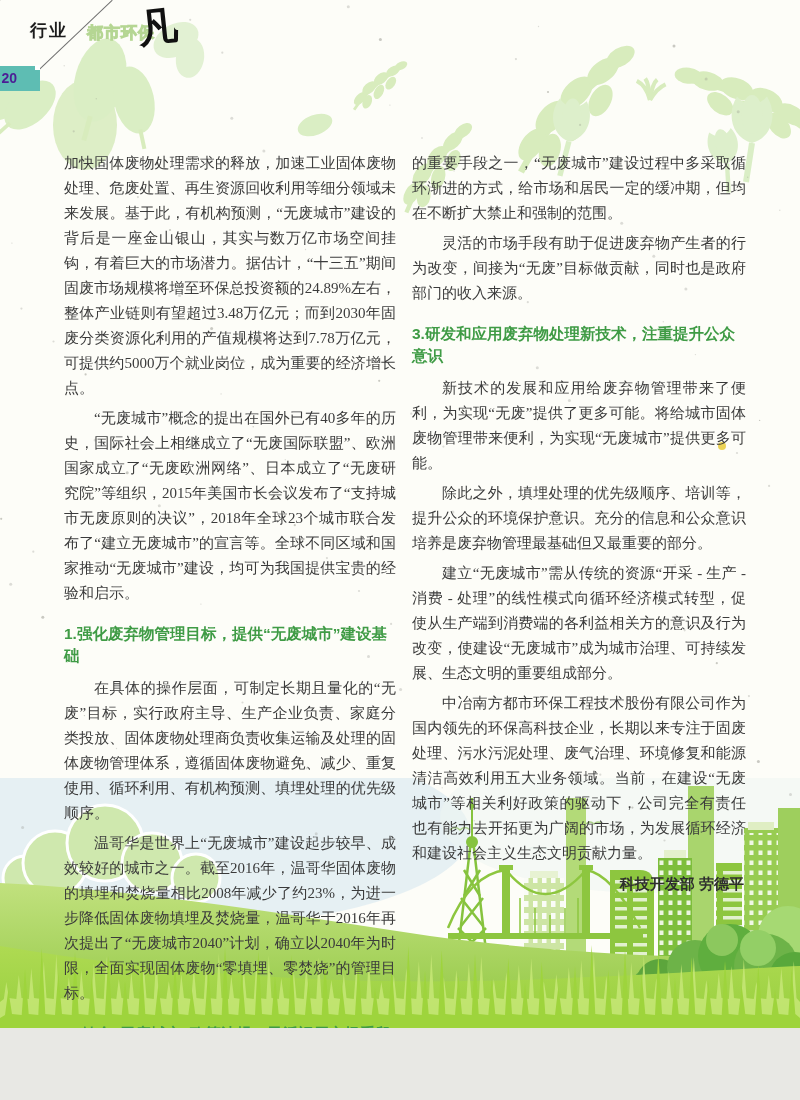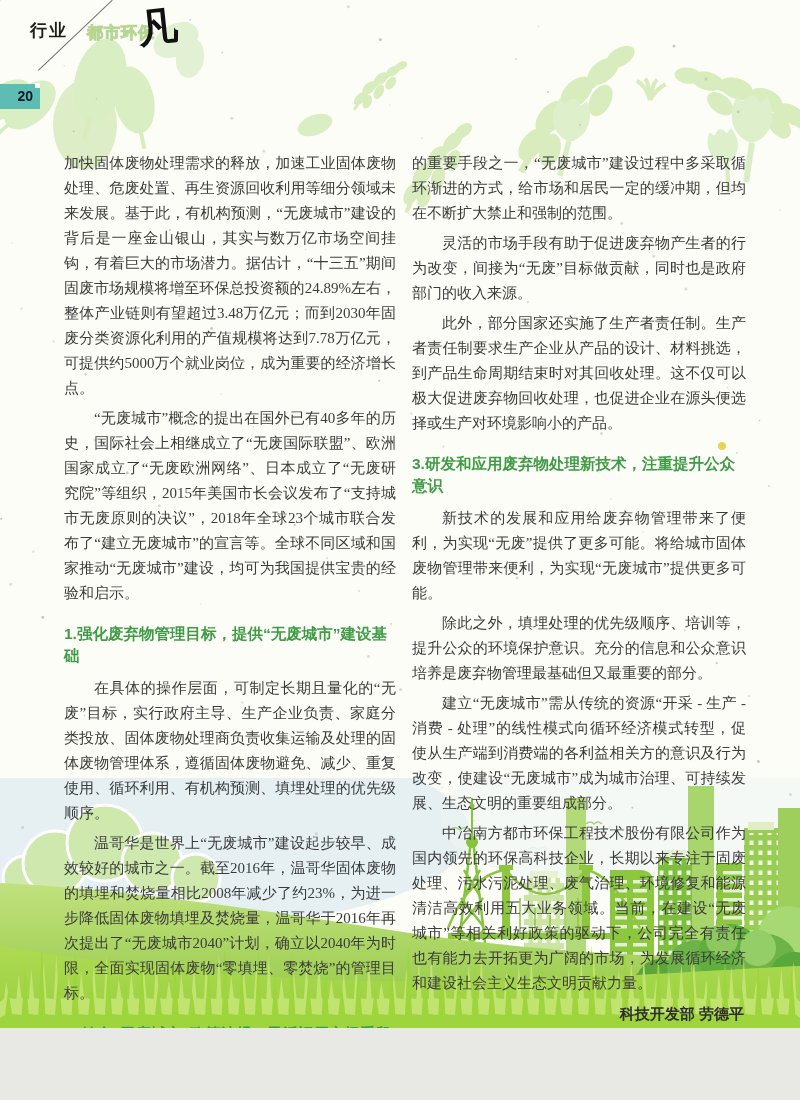--- a/index.html
+++ b/index.html
@@ -8,23 +8,23 @@
   #bottom-art{bottom:0;z-index:1;}
   #decor{top:0;z-index:2;}
   .hdr-line{position:absolute;left:38px;top:70px;width:102px;height:1px;background:#6f6f6f;
             transform:rotate(-43.5deg);transform-origin:0 0;z-index:4;}
   .hdr-section{position:absolute;left:30px;top:21px;z-index:4;color:#1c1c1c;
             font:bold 17px/1.2 "Liberation Sans","DejaVu Sans",sans-serif;letter-spacing:2px;}
   .hdr-title{position:absolute;left:87px;top:23px;z-index:4;color:#dcedc6;-webkit-text-stroke:1px #b5d693;
             font:bold 16px/1.2 "Liberation Sans","DejaVu Sans",sans-serif;letter-spacing:1px;}
   .hdr-logo{position:absolute;left:138px;top:8px;z-index:4;color:#111;
             font:bold 40px/1 "Liberation Serif","DejaVu Serif",serif;transform:rotate(-6deg);}
-  .page-tab{position:absolute;left:0;top:84px;width:40px;height:25px;background:#5ebdb3;z-index:5;
-            color:#0f172a;font:bold 14px/25px "Liberation Sans","DejaVu Sans",sans-serif;
-            text-align:right;padding-right:7px;box-sizing:border-box;}
+  .page-tab{position:absolute;left:0;top:66px;width:40px;height:25px;background:#5ebdb3;z-index:5;
+            color:#4c1d95;font:bold 14px/25px "Liberation Sans","DejaVu Sans",sans-serif;
+            text-align:right;padding-right:23px;box-sizing:border-box;}
   .tab-sq{position:absolute;right:0;top:-1px;width:5px;height:5px;background:#fff;}
   .col{position:absolute;top:151px;z-index:3;}
   .col-l{left:64px;width:332px;}
   .col-r{left:412px;width:334px;}
   .para{margin:0 0 5px;text-indent:2em;text-align:justify;color:#3b3b3b;
         font:15px/25px "Liberation Serif","DejaVu Serif",serif;}
   .para.cont{text-indent:0;}
   .headline{margin:17px 0 9px;color:#3f9b45;
         font:bold 15.5px/22px "Liberation Sans","DejaVu Sans",sans-serif;}
   .byline{margin-top:4px;text-align:right;color:#2e2e2e;padding-right:2px;
@@ -311,21 +311,20 @@
     <h3 class="headline">1.强化废弃物管理目标，提供“无废城市”建设基础</h3>
     <p class="para">在具体的操作层面，可制定长期且量化的“无废”目标，实行政府主导、生产企业负责、家庭分类投放、固体废物处理商负责收集运输及处理的固体废物管理体系，遵循固体废物避免、减少、重复使用、循环利用、有机构预测、填埋处理的优先级顺序。</p>
     <p class="para">温哥华是世界上“无废城市”建设起步较早、成效较好的城市之一。截至2016年，温哥华固体废物的填埋和焚烧量相比2008年减少了约23%，为进一步降低固体废物填埋及焚烧量，温哥华于2016年再次提出了“无废城市2040”计划，确立以2040年为时限，全面实现固体废物“零填埋、零焚烧”的管理目标。</p>
     <h3 class="headline">2. 健全“无废城市”政策法规，灵活运用市场手段</h3>
     <p class="para">禁令和强制措施(多为法律形式)是实现“无废城市”</p>
   </div>
 
   <div class="col col-r">
     <p class="para cont">的重要手段之一，“无废城市”建设过程中多采取循环渐进的方式，给市场和居民一定的缓冲期，但均在不断扩大禁止和强制的范围。</p>
     <p class="para">灵活的市场手段有助于促进废弃物产生者的行为改变，间接为“无废”目标做贡献，同时也是政府部门的收入来源。</p>
-    <p class="para">此外，部分国家还实施了生产者责任制。生产者责任制要求生产企业从产品的设计、材料挑选，到产品生命周期结束时对其回收处理。这不仅可以极大促进废弃物回收处理，也促进企业在源头便选择或生产对环境影响小的产品。</p>
     <h3 class="headline">3.研发和应用废弃物处理新技术，注重提升公众意识</h3>
     <p class="para">新技术的发展和应用给废弃物管理带来了便利，为实现“无废”提供了更多可能。将给城市固体废物管理带来便利，为实现“无废城市”提供更多可能。</p>
     <p class="para">除此之外，填埋处理的优先级顺序、培训等，提升公众的环境保护意识。充分的信息和公众意识培养是废弃物管理最基础但又最重要的部分。</p>
     <p class="para">建立“无废城市”需从传统的资源“开采 - 生产 - 消费 - 处理”的线性模式向循环经济模式转型，促使从生产端到消费端的各利益相关方的意识及行为改变，使建设“无废城市”成为城市治理、可持续发展、生态文明的重要组成部分。</p>
     <p class="para">中冶南方都市环保工程技术股份有限公司作为国内领先的环保高科技企业，长期以来专注于固废处理、污水污泥处理、废气治理、环境修复和能源清洁高效利用五大业务领域。当前，在建设“无废城市”等相关利好政策的驱动下，公司完全有责任也有能力去开拓更为广阔的市场，为发展循环经济和建设社会主义生态文明贡献力量。</p>
     <div class="byline">科技开发部 劳德平</div>
   </div>
 </div>
 
 </body></html>

